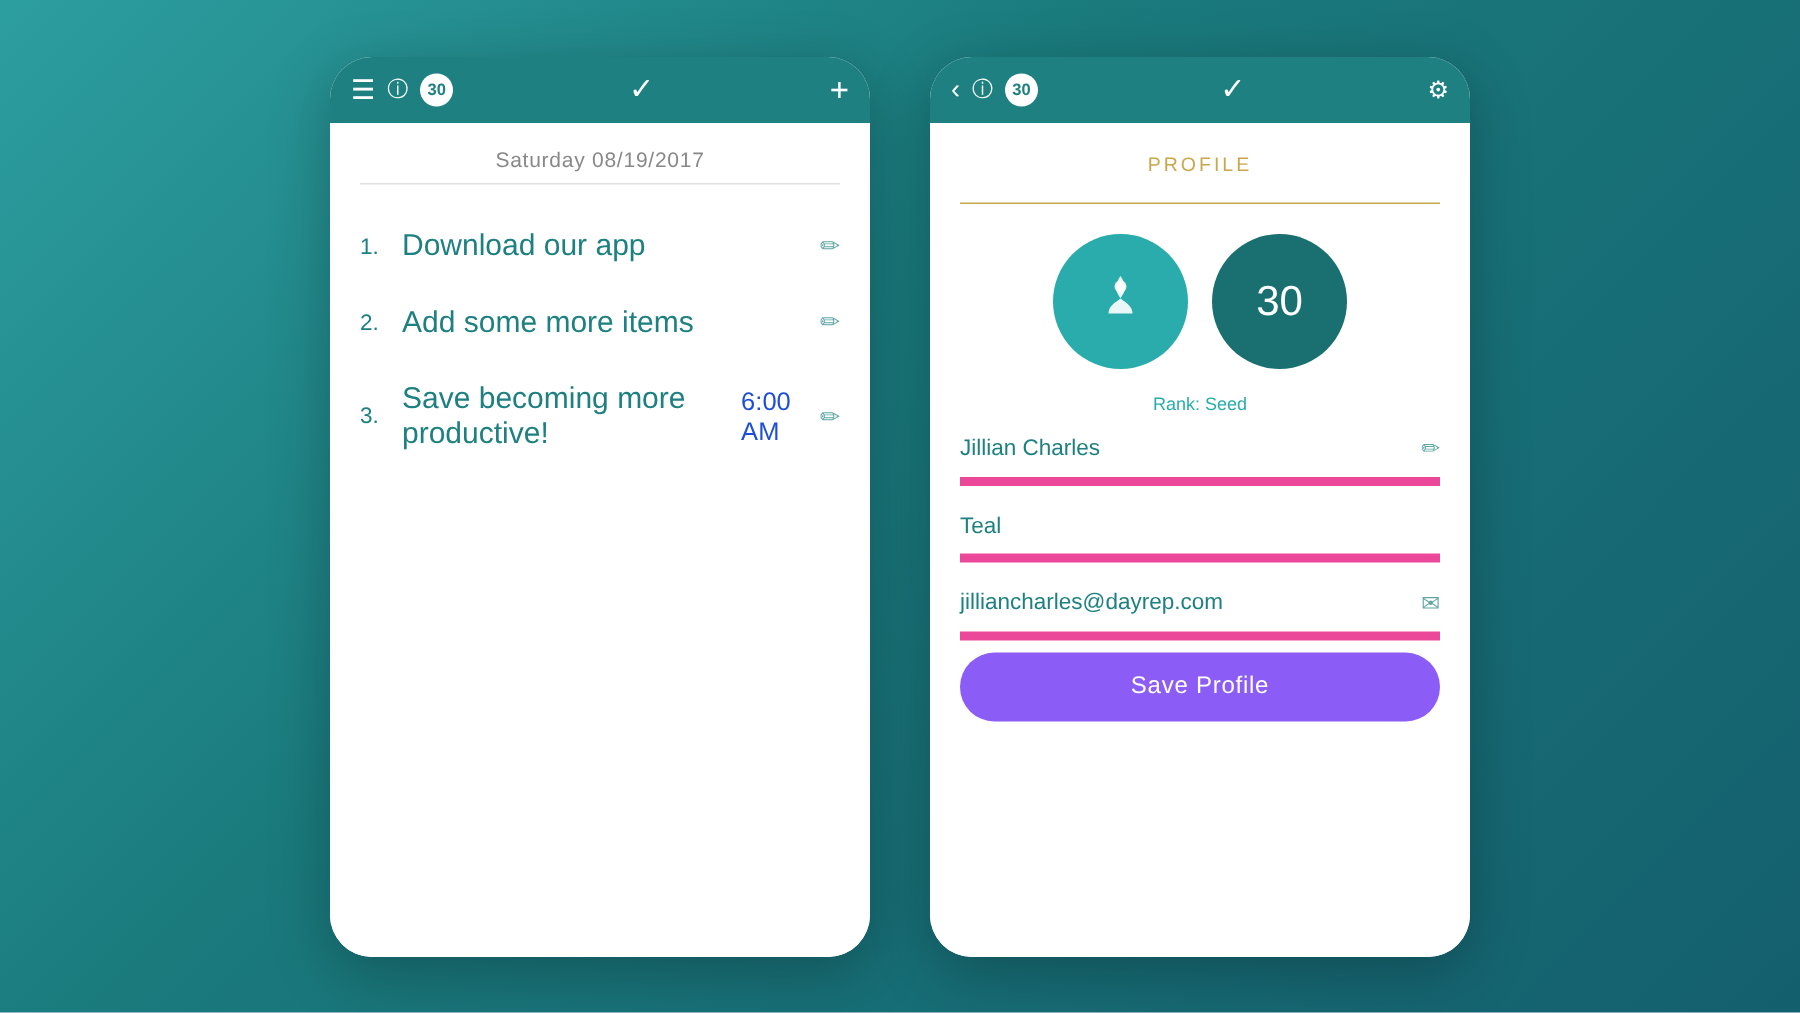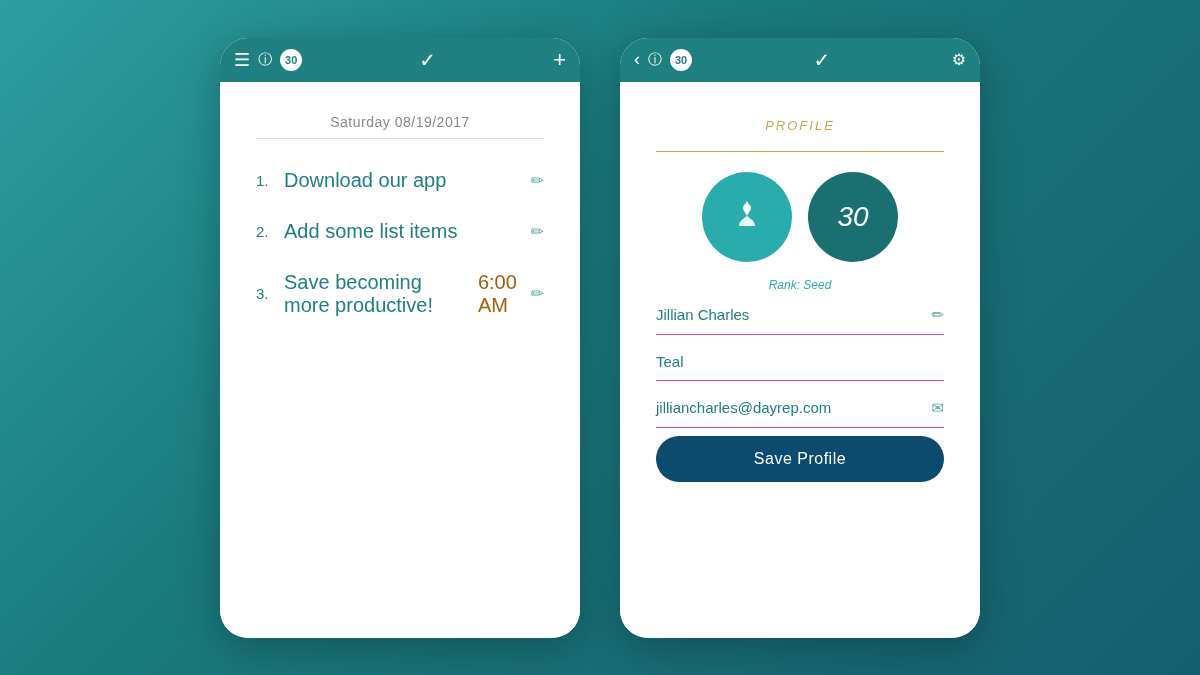--- a/index.html
+++ b/index.html
@@ -68,21 +68,21 @@
       color: #fff;
       font-size: 22px;
       font-weight: 300;
       cursor: pointer;
     }
 
     .phone-body {
       flex: 1;
       background: #fff;
       overflow-y: auto;
-      padding: 16px;
+      padding: 0;
     }
 
     .date-section {
       text-align: center;
       padding: 16px 20px 8px;
       color: #888;
       font-size: 14px;
       letter-spacing: 0.5px;
     }
 
@@ -116,22 +116,22 @@
       font-size: 15px;
       min-width: 28px;
     }
 
     .task-text {
       color: #1e8080;
       font-size: 20px;
     }
 
     .task-time {
-      color: #a16207;
-      font-size: 20px;
+      color: #1d4ed8;
+      font-size: 17px;
       margin-right: 6px;
     }
 
     .edit-icon {
       color: #1e8080;
       font-size: 16px;
       cursor: pointer;
       opacity: 0.7;
     }
 
@@ -141,21 +141,20 @@
       padding: 8px 14px;
       display: flex;
       align-items: center;
       justify-content: space-between;
       min-height: 44px;
     }
 
     .profile-section {
       padding: 20px 20px 0;
       text-align: center;
-      font-style: italic;
     }
 
     .profile-title {
       color: #c8a84b;
       font-size: 13px;
       font-weight: 500;
       letter-spacing: 2px;
       text-transform: uppercase;
       margin-bottom: 18px;
     }
@@ -210,21 +209,21 @@
     }
 
     .profile-fields {
       padding: 0 20px 20px;
     }
 
     .field-row {
       display: flex;
       align-items: center;
       justify-content: space-between;
-      border-bottom: 1px solid #ec4899;
+      border-bottom: 6px solid #ec4899;
       padding: 10px 0;
       margin-bottom: 8px;
     }
 
     .field-value {
       color: #1e8080;
       font-size: 15px;
       flex: 1;
     }
 
@@ -232,21 +231,21 @@
       color: #1e8080;
       font-size: 15px;
       cursor: pointer;
       opacity: 0.7;
     }
 
     .save-btn {
       display: block;
       width: 100%;
       padding: 14px;
-      background: #0c4a6e;
+      background: #8b5cf6;
       color: #fff;
       border: none;
       border-radius: 25px;
       font-size: 16px;
       cursor: pointer;
       margin-top: 8px;
       letter-spacing: 0.5px;
     }
 
     
@@ -284,21 +283,21 @@
         <div class="task-left">
           <span class="task-number">1.</span>
           <span class="task-text">Download our app</span>
         </div>
         <span class="edit-icon">✏</span>
       </div>
 
       <div class="task-item">
         <div class="task-left">
           <span class="task-number">2.</span>
-          <span class="task-text">Add some list items</span>
+          <span class="task-text">Add some more items</span>
         </div>
         <span class="edit-icon">✏</span>
       </div>
 
       <div class="task-item">
         <div class="task-left">
           <span class="task-number">3.</span>
           <span class="task-text">Save becoming more productive!</span>
           <span class="task-time" style="margin-left:8px;">6:00 AM</span>
         </div>

